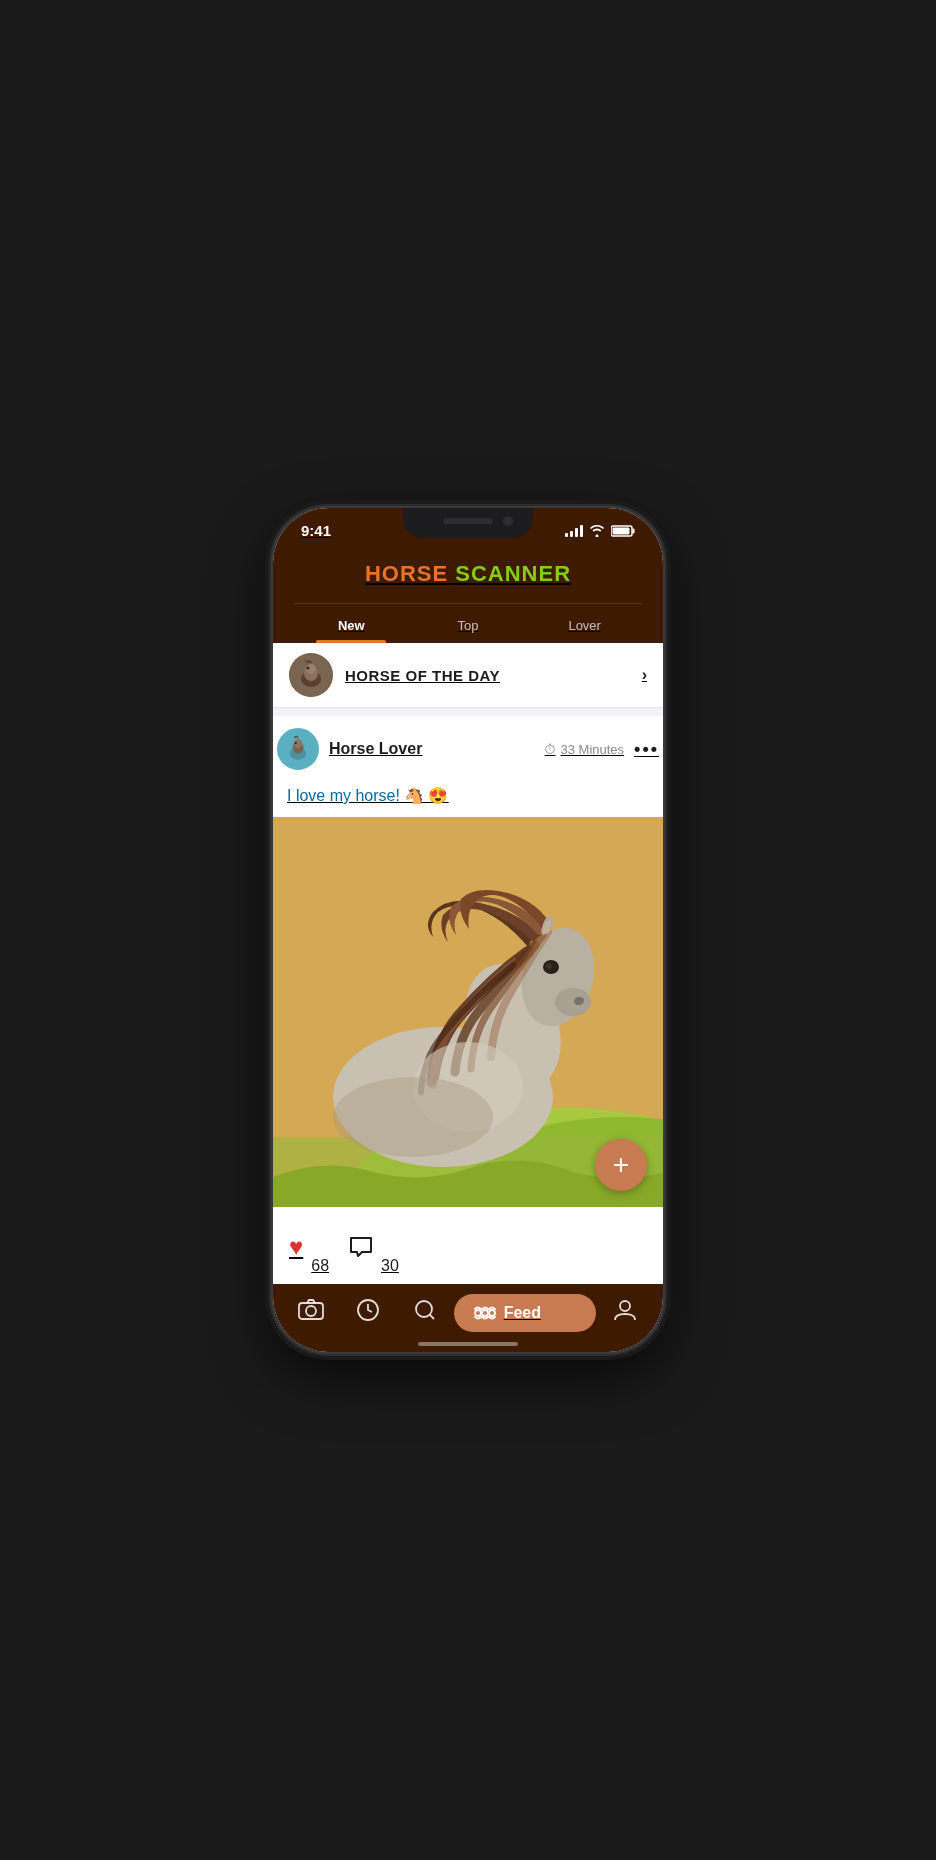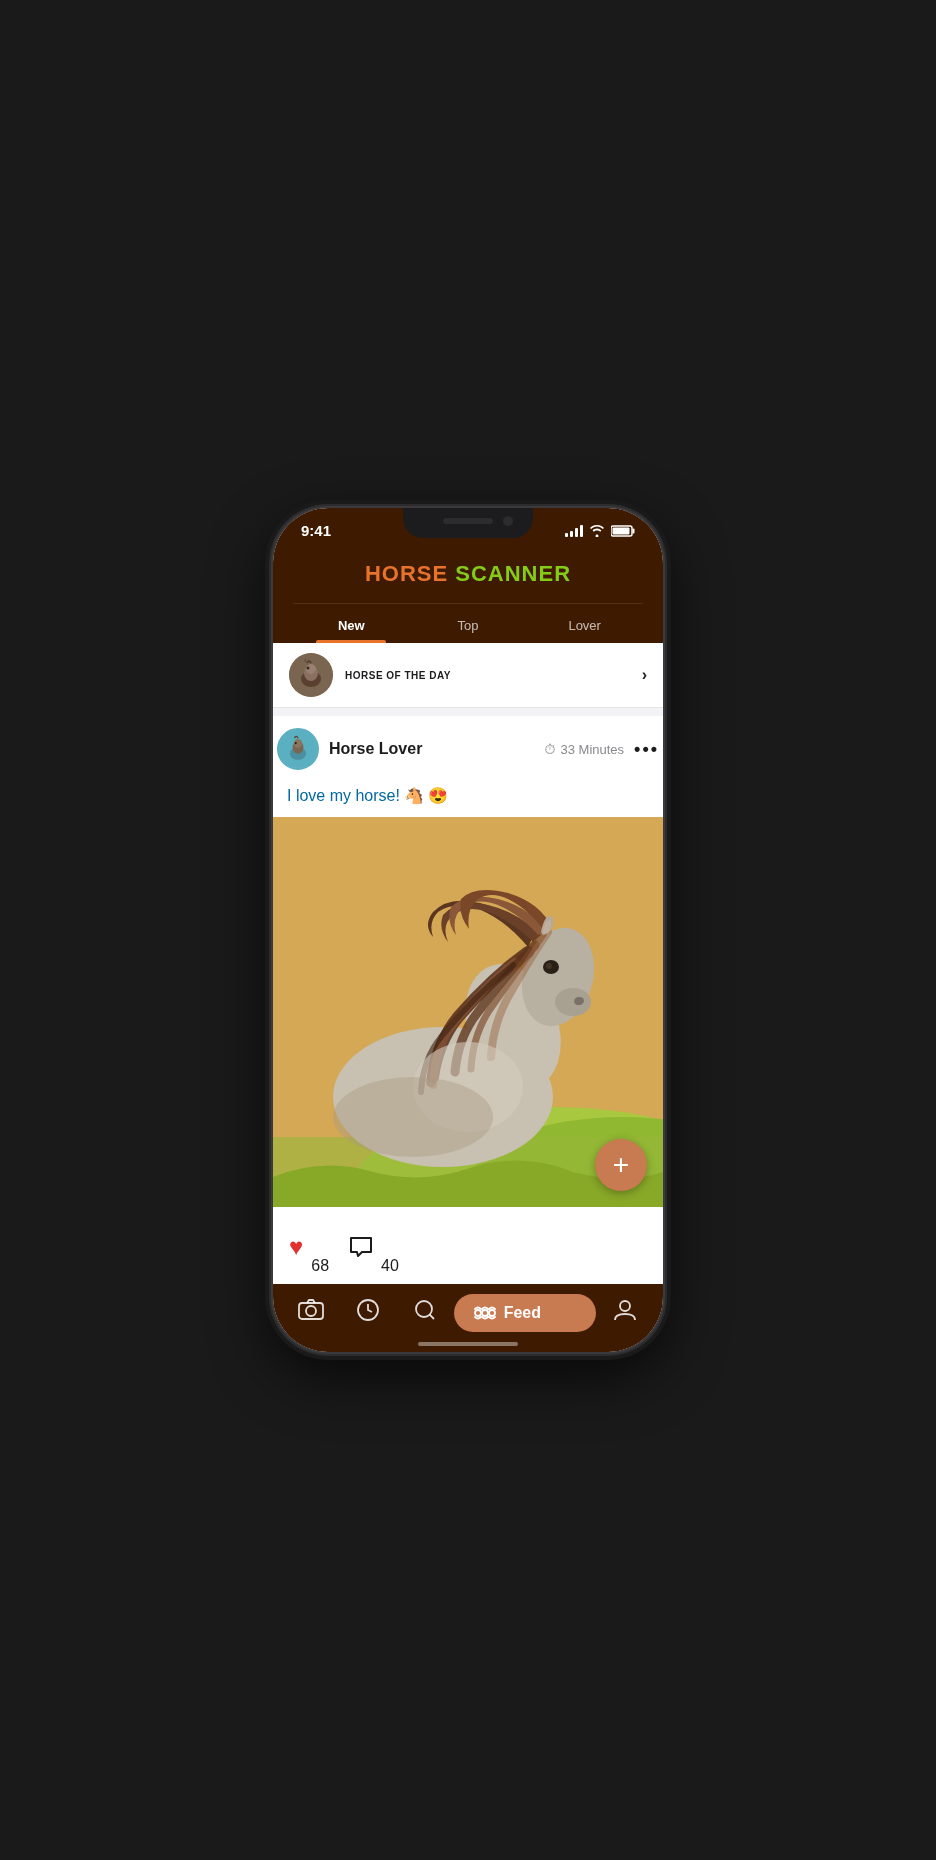--- a/index.html
+++ b/index.html
@@ -18,20 +18,21 @@
       background: #1c1c1e;
       border-radius: 55px;
       position: relative;
       box-shadow:
         0 0 0 2px #3a3a3c,
         0 0 0 4px #2c2c2e,
         0 0 0 8px #1a1a1a,
         0 20px 60px rgba(0,0,0,0.8),
         inset 0 0 0 1px #4a4a4c;
       overflow: hidden;
+      text-decoration: underline;
     }
 
     
     .phone-frame::before {
       content: '';
       position: absolute;
       left: -4px;
       top: 140px;
       width: 4px;
       height: 36px;
@@ -197,21 +198,21 @@
       overflow: hidden;
       flex-shrink: 0;
       display: flex;
       align-items: center;
       justify-content: center;
       font-size: 22px;
     }
     .hotd-text {
       flex: 1;
       margin-left: 12px;
-      font-size: 10px;
+      font-size: 15px;
       font-weight: 700;
       color: #1c1c1e;
       letter-spacing: 0.5px;
     }
     .hotd-chevron {
       color: #1c1c1e;
       font-size: 16px;
       font-weight: 600;
     }
 
@@ -522,21 +523,21 @@
 
         <div class="post-actions">
           <div class="action-btn">
             <span class="heart-icon">♥</span>
             <span class="action-count">68</span>
           </div>
           <div class="action-btn">
             <svg width="24" height="22" viewBox="0 0 24 22" fill="none" stroke="#1c1c1e" stroke-width="2">
               <path d="M2 2h20v14H13l-4 4-1-4H2z" stroke-linejoin="round"></path>
             </svg>
-            <span class="action-count">40</span>
+            <span class="action-count">30</span>
           </div>
         </div>
 
       </div>
     </div>
 
     <div class="bottom-nav">
       <div class="nav-item">
         <svg width="26" height="22" viewBox="0 0 26 22" fill="none" stroke="rgba(255,255,255,0.85)" stroke-width="1.8">
           <rect x="1" y="5" width="24" height="16" rx="3"></rect>

